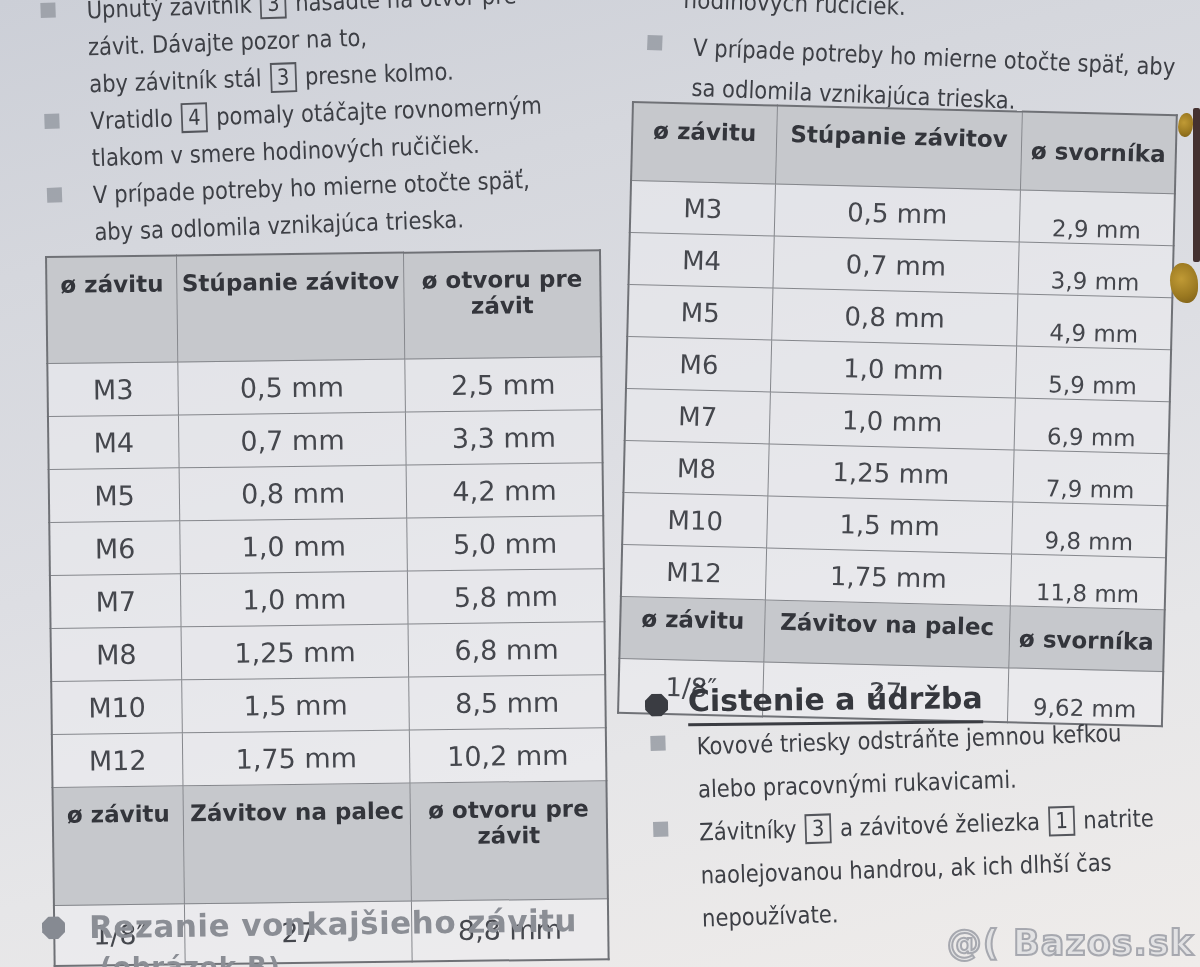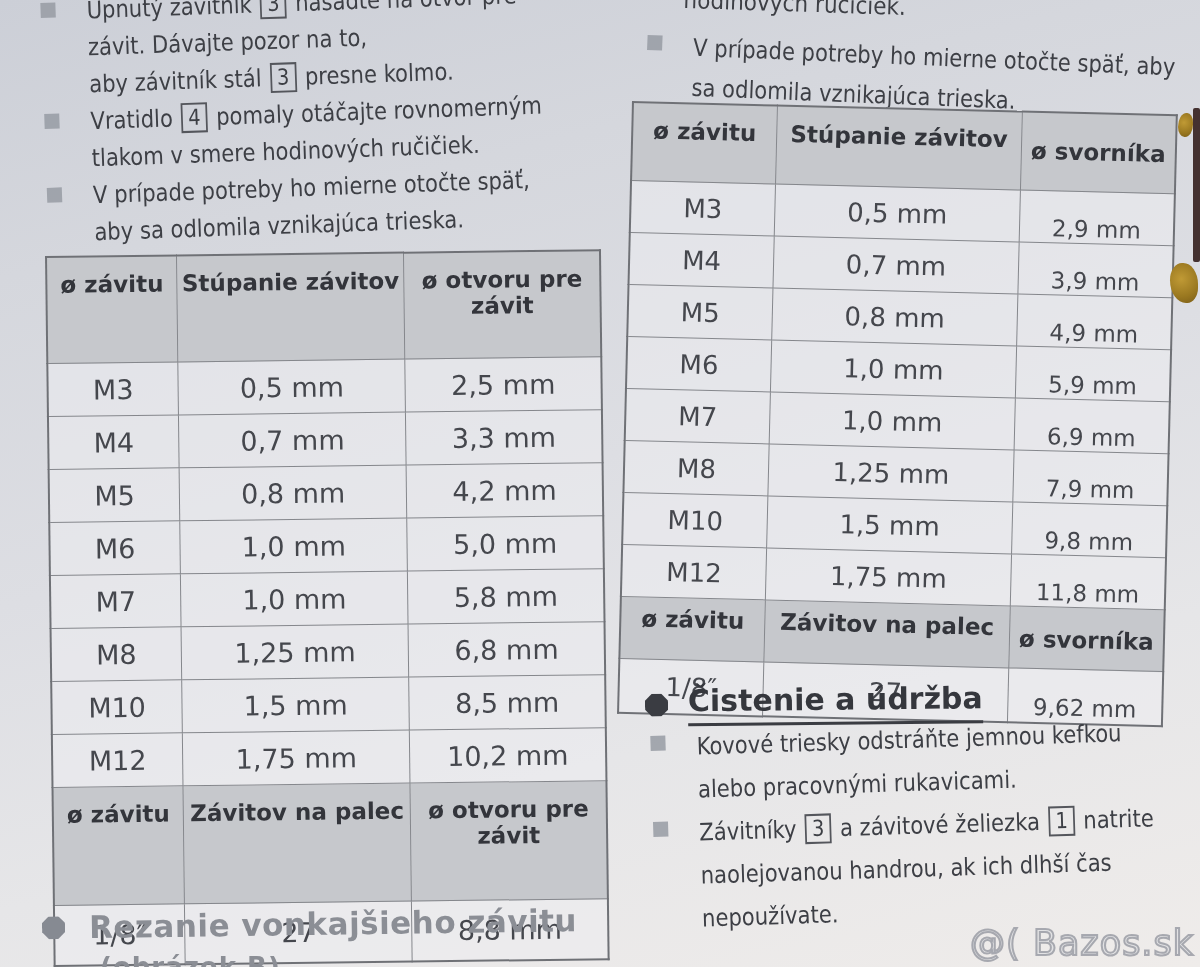--- a/index.html
+++ b/index.html
@@ -54,21 +54,21 @@
   .section{position:absolute;display:flex;align-items:center;font-weight:bold;}
   .octagon{width:23px;height:23px;margin-right:24px;
     clip-path:polygon(30% 0,70% 0,100% 30%,100% 70%,70% 100%,30% 100%,0 70%,0 30%);}
   .sec-left{left:42px;top:906px;font-size:31px;color:#8b8e95;letter-spacing:0.5px;transform:rotate(-0.8deg);}
   .sec-left .octagon{background:#868a92;}
   .sec-right{left:645px;top:682px;font-size:30px;color:#35373d;transform:rotate(-0.6deg);}
   .sec-right .octagon{background:#3a3c42;margin-right:20px;}
   .underlined{border-bottom:3px solid #3a3c42;padding-bottom:5px;display:inline-block;}
   
   .watermark{
-    position:absolute;right:6px;bottom:4px;font-size:35px;font-weight:normal;letter-spacing:1px;
+    position:absolute;right:6px;bottom:4px;font-size:35px;font-weight:bold;letter-spacing:1px;
     color:rgba(216,218,223,0.55);-webkit-text-stroke:2px rgba(150,153,161,0.8);
   }
   .speck{position:absolute;background:radial-gradient(circle at 40% 40%,#c09a35,#9a7820 60%,#7a5d18);}
   .speck1{left:1178px;top:113px;width:15px;height:24px;border-radius:60% 40% 55% 45%;}
   .speck2{left:1170px;top:263px;width:28px;height:40px;border-radius:45% 55% 40% 60%;}
   .edge-strip{position:absolute;left:1193px;top:108px;width:7px;height:154px;background:#443130;border-radius:2px;}
 </style>
 </head>
 <body>
 

